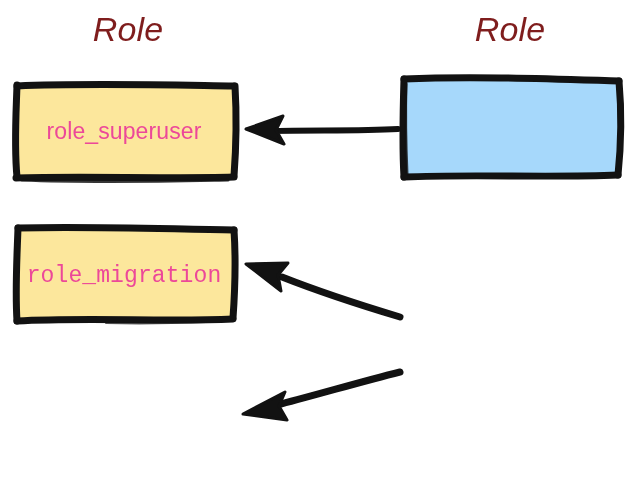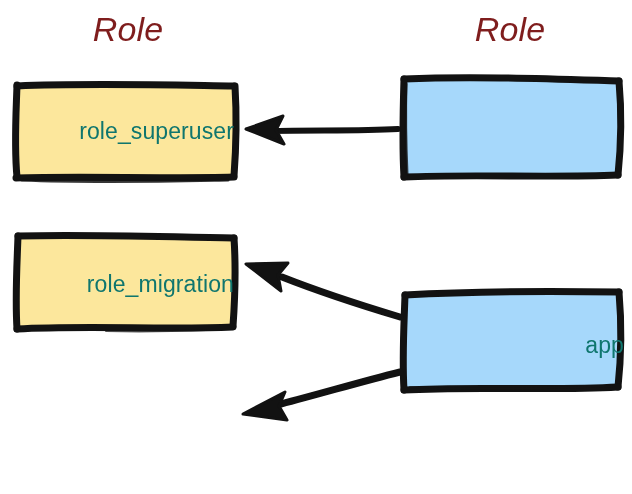--- a/index.html
+++ b/index.html
@@ -29,45 +29,45 @@
     line-height: 1;
     font-style: italic;
   }
   #title-role  { left: 38px;  top: 12px; width: 180px; }
   #title-user  { left: 420px; top: 12px; width: 180px; }
 
   .node {
     position: absolute;
     display: flex;
     align-items: center;
-    justify-content: flex-end;
+    justify-content: center;
     box-sizing: border-box;
     font-size: 23px;
-    color: #0f766e;
+    color: #ec4899;
     letter-spacing: 0.1px;
     white-space: nowrap;
   }
   .node .node-label {
     position: relative;
     z-index: 3;
     pointer-events: none;
   }
   .node .sketch {
     position: absolute;
     left: -10px;
     top: -10px;
     width: calc(100% + 20px);
     height: calc(100% + 20px);
     z-index: 1;
     overflow: visible;
   }
 
   
   #node-role-superuser { left: 16px;  top: 84px;  width: 220px; height: 94px; }
-  #node-role-migration { left: 16px;  top: 236px; width: 220px; height: 92px; }
+  #node-role-migration { left: 16px;  top: 228px; width: 220px; height: 92px; font-family: Liberation Mono, monospace; }
   #node-role-rw        { left: 18px;  top: 390px; width: 216px; height: 90px; }
   #node-user-dba       { left: 402px; top: 80px;  width: 218px; height: 98px; }
   #node-user-app       { left: 402px; top: 293px; width: 218px; height: 99px; }
 
   #node-role-superuser .node-label { transform: translate(-2px, 0px); }
   #node-role-migration .node-label { transform: translate(-2px, 2px); }
   #node-role-rw .node-label        { transform: translate(-2px, 3px); }
   #node-user-dba .node-label       { transform: translate(2px, 0px); }
   #node-user-app .node-label       { transform: translate(4px, 3px); }
 
@@ -137,25 +137,14 @@
     <svg class="sketch" viewBox="0 0 238 118" preserveAspectRatio="none">
       <path d="M12 9 L227 11 L226 104 L13 106 Z" fill="#a6d8fb" stroke="none"></path>
       <path d="M12 9 C82 6 160 9 227 11" fill="none" stroke="#121212" stroke-width="7" stroke-linecap="round"></path>
       <path d="M227 11 C230 45 229 76 226 105" fill="none" stroke="#121212" stroke-width="7" stroke-linecap="round"></path>
       <path d="M226 105 C158 108 80 104 12 107" fill="none" stroke="#121212" stroke-width="7" stroke-linecap="round"></path>
       <path d="M12 107 C10 74 11 42 12 9" fill="none" stroke="#121212" stroke-width="7" stroke-linecap="round"></path>
       <path d="M14 14 C13 50 14 82 15 104" fill="none" stroke="#121212" stroke-width="3" stroke-linecap="round" opacity="0.8"></path>
     </svg>
   </div>
 
-  <div class="node" id="node-user-app">
-    <svg class="sketch" viewBox="0 0 238 119" preserveAspectRatio="none">
-      <path d="M13 12 L227 9 L226 103 L12 106 Z" fill="#a6d8fb" stroke="none"></path>
-      <path d="M13 12 C82 8 160 8 227 9" fill="none" stroke="#121212" stroke-width="7" stroke-linecap="round"></path>
-      <path d="M227 9 C230 44 229 76 226 104" fill="none" stroke="#121212" stroke-width="7" stroke-linecap="round"></path>
-      <path d="M226 104 C158 108 80 103 12 107" fill="none" stroke="#121212" stroke-width="7" stroke-linecap="round"></path>
-      <path d="M12 107 C10 74 12 44 13 12" fill="none" stroke="#121212" stroke-width="7" stroke-linecap="round"></path>
-      <path d="M18 104 C90 108 170 105 222 103" fill="none" stroke="#121212" stroke-width="2" stroke-linecap="round" opacity="0.6"></path>
-    </svg>
-    <span class="node-label">app</span>
-  </div>
 
 </div>
 
 </body></html>

